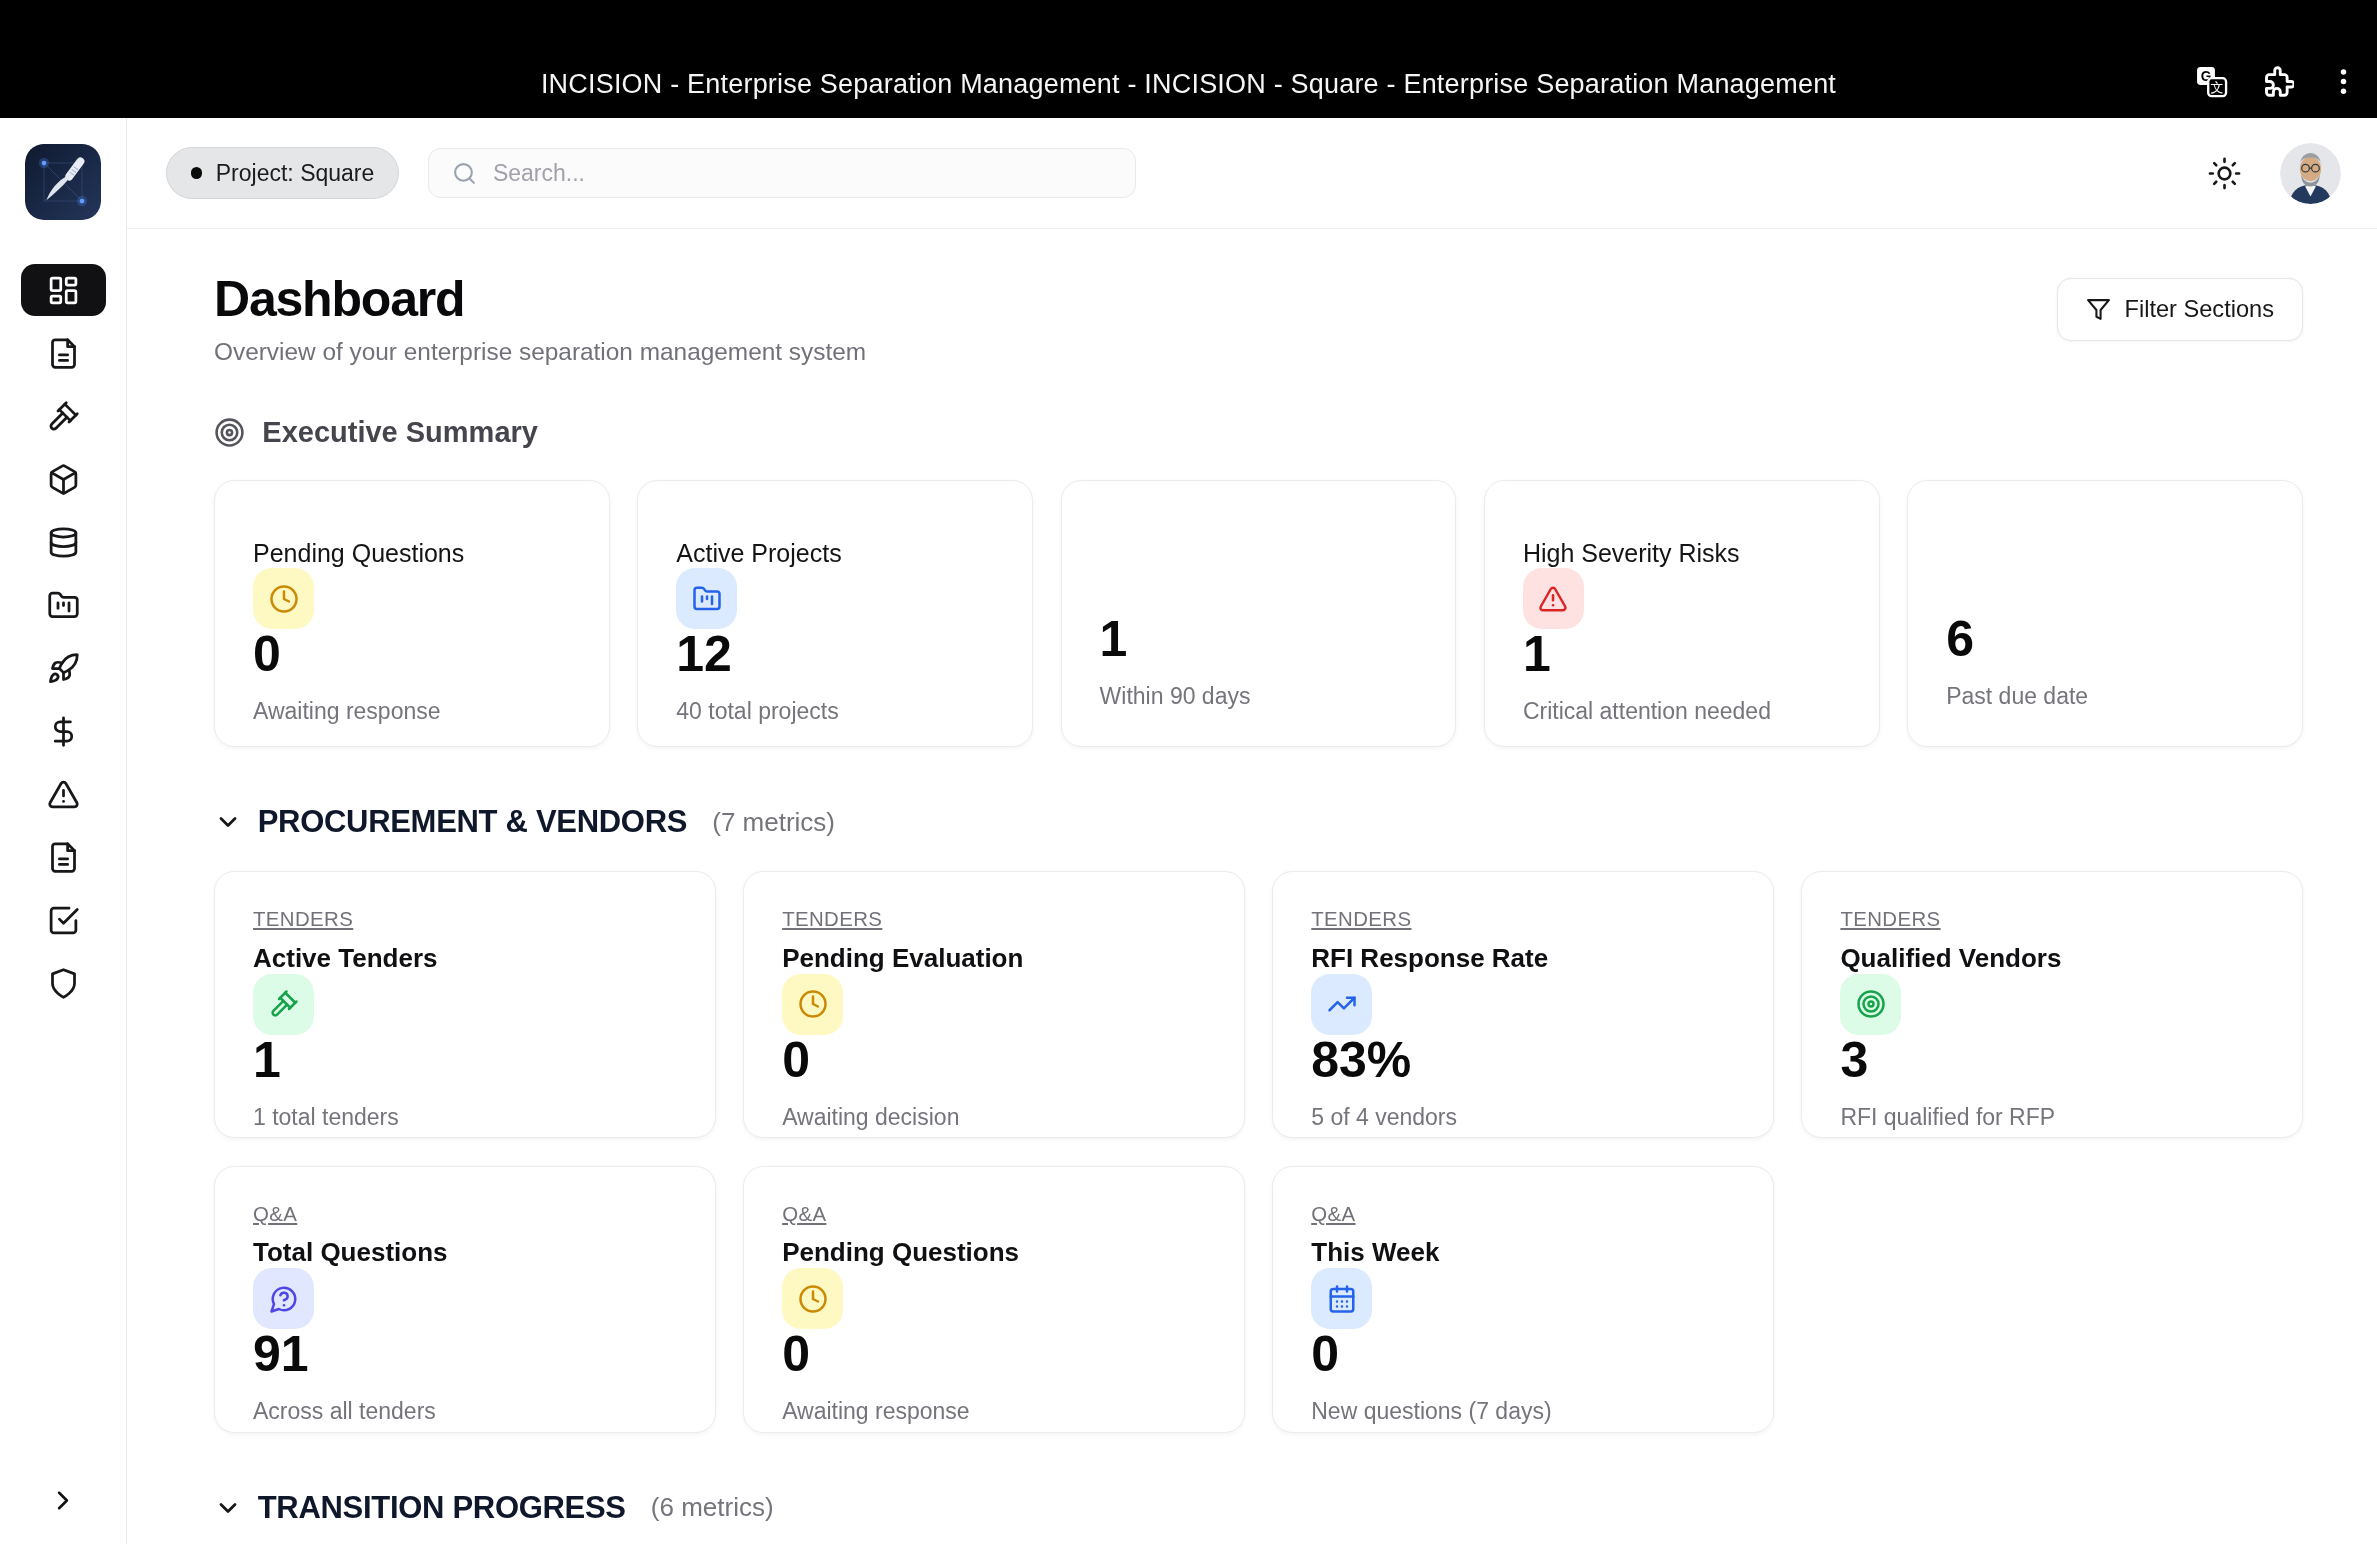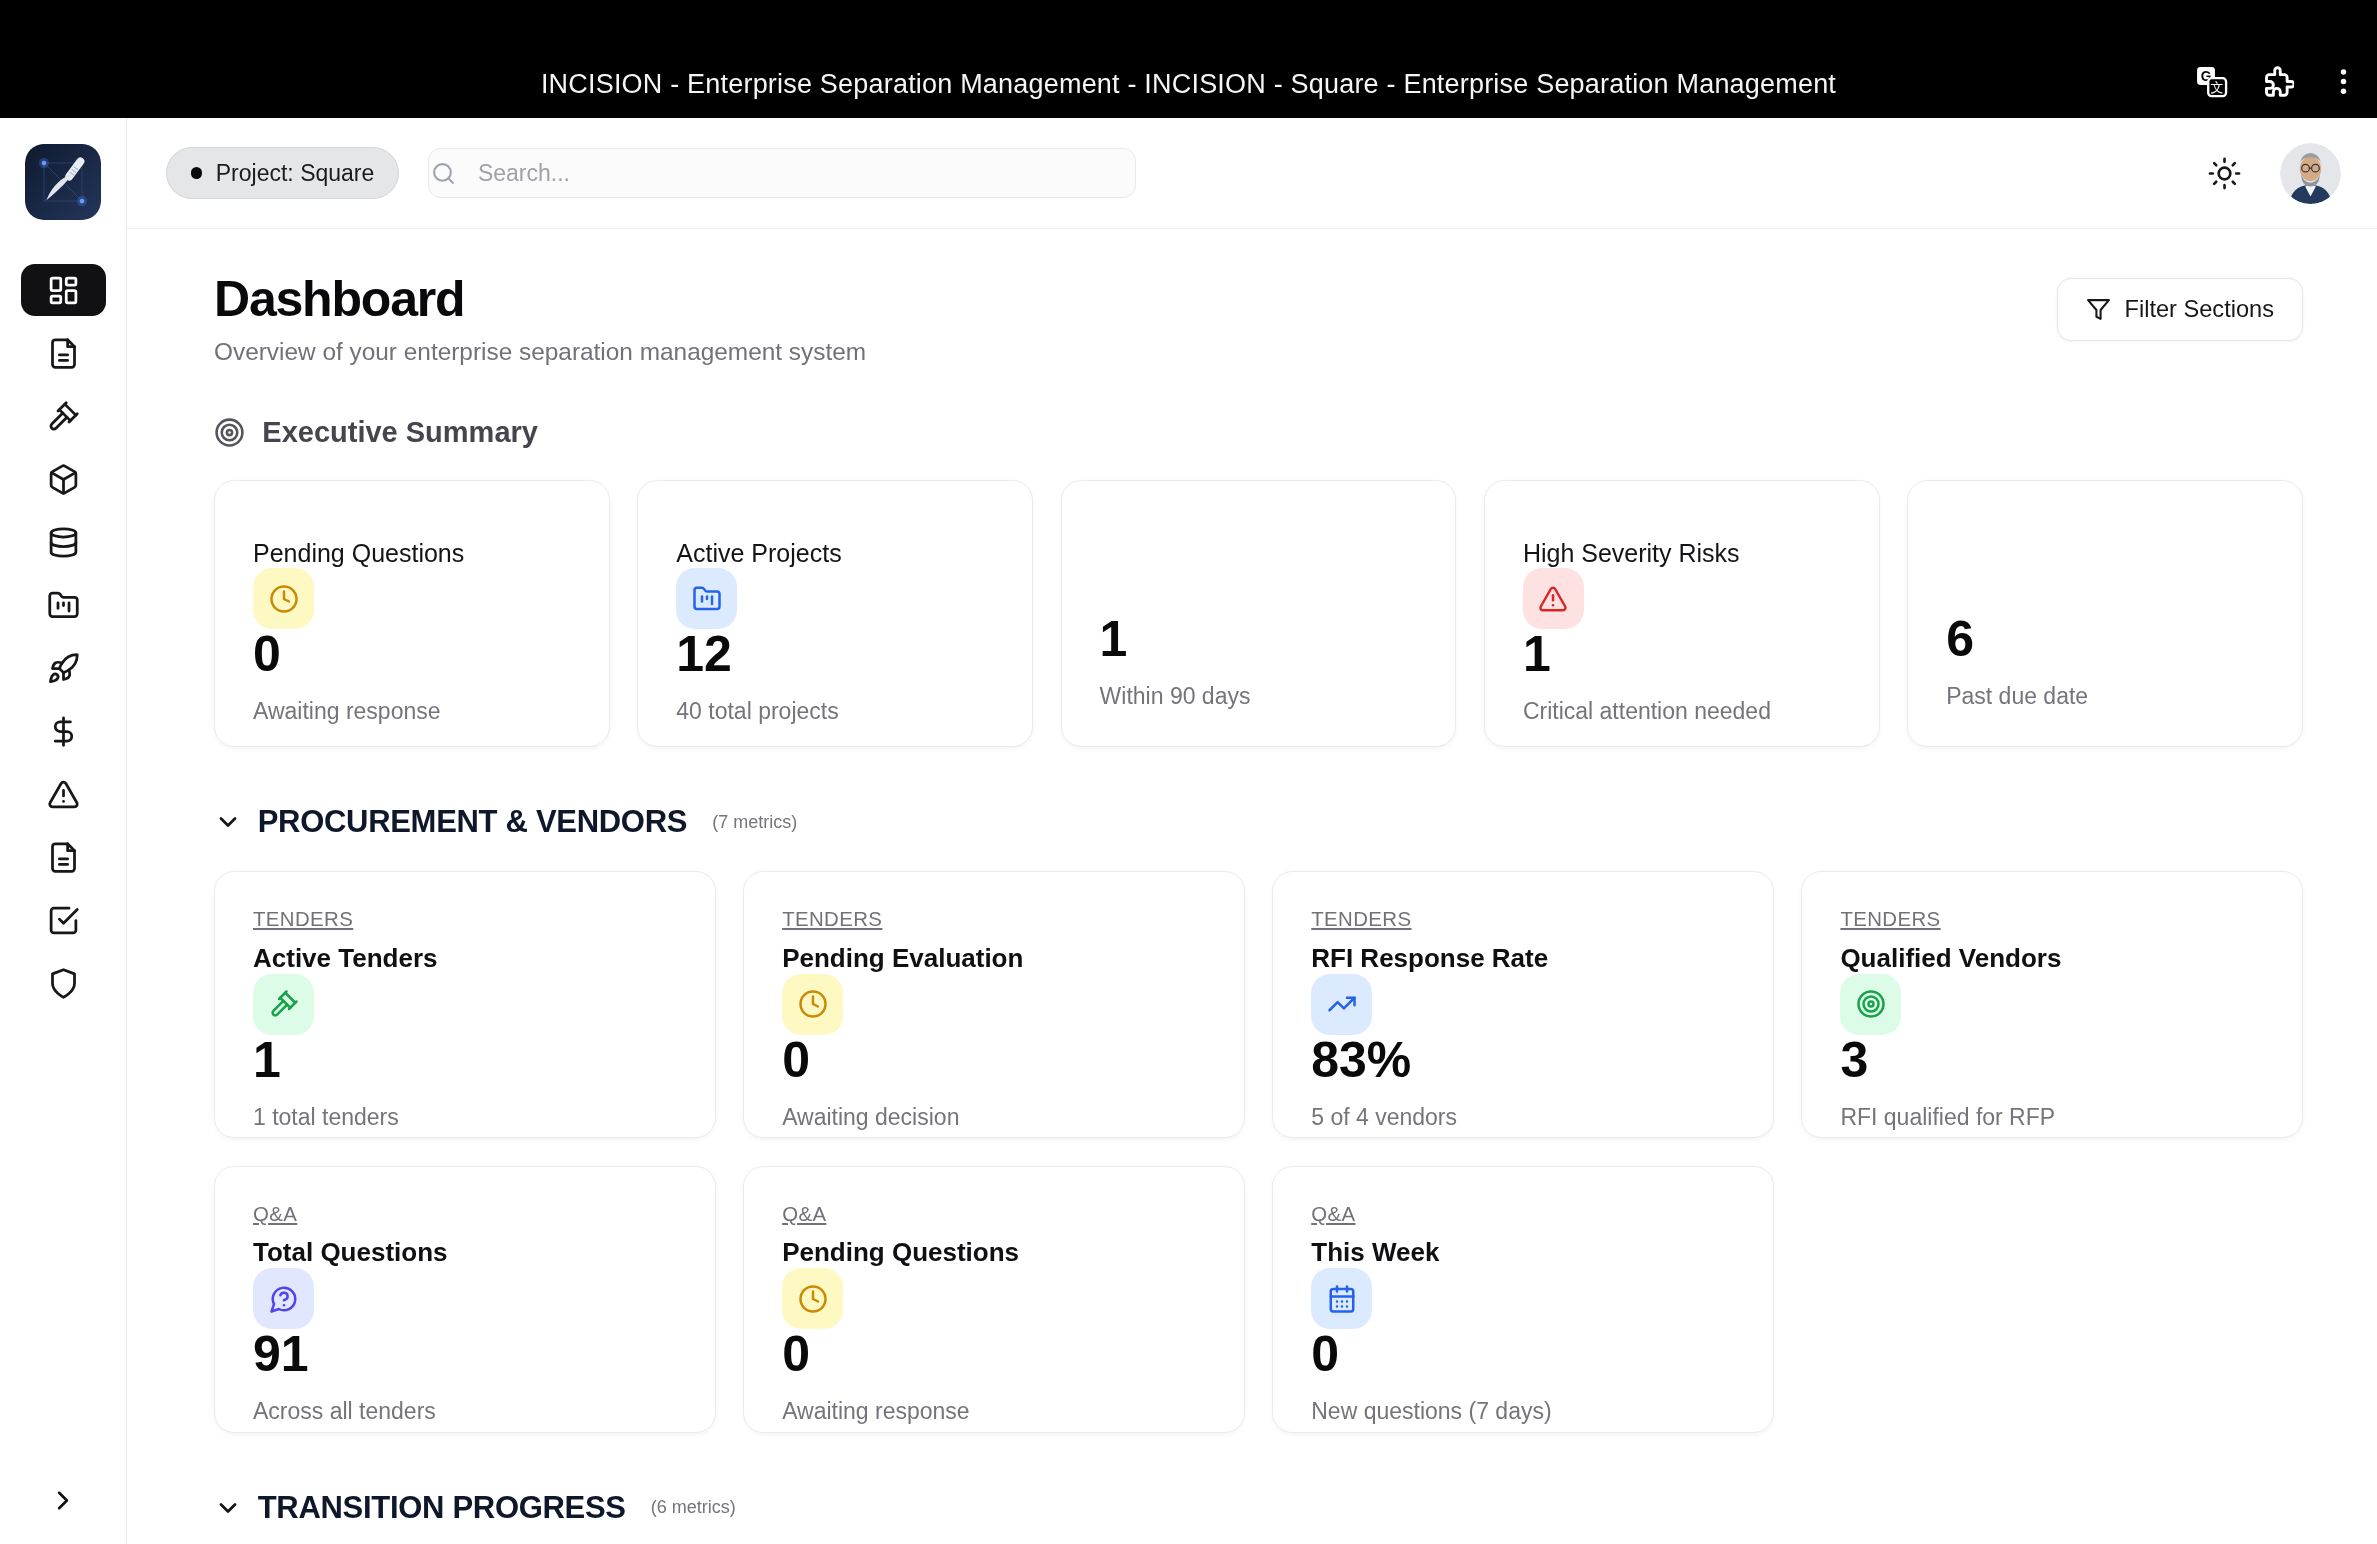--- a/index.html
+++ b/index.html
@@ -27,21 +27,21 @@
   .nav-item svg{width:33px;height:33px;}
   .sidebar-expand{position:absolute;bottom:20.4px;left:50%;transform:translateX(-50%);width:47px;height:47px;display:flex;align-items:center;justify-content:center;color:#111;}
   .sidebar-expand svg{width:31px;height:31px;}
 
   .main{flex:1;display:flex;flex-direction:column;min-width:0;}
 
   
   .topbar{height:111px;box-sizing:border-box;border-bottom:1.6px solid #edeef0;display:flex;align-items:center;padding:0 36px 0 39px;flex:none;}
   .chip{display:inline-flex;align-items:center;gap:13.4px;height:50px;padding:0 23.6px;border-radius:785px;background:#e5e6e8;border:0.8px solid #d5d6d9;font-size:23px;font-weight:500;color:#1c1c1f;cursor:pointer;}
   .chip-dot{width:11.8px;height:11.8px;border-radius:50%;background:#0a0a0a;flex:none;}
-  .search{margin-left:29px;width:708px;height:50px;box-sizing:border-box;border:1.6px solid #e8e9eb;background:#fbfbfc;border-radius:12.6px;display:flex;align-items:center;gap:20px;padding:0 2px;}
+  .search{margin-left:29px;width:708px;height:50px;box-sizing:border-box;border:1.6px solid #e8e9eb;background:#fbfbfc;border-radius:12.6px;display:flex;align-items:center;gap:14px;padding:0 23px;}
   .search svg{width:25px;height:25px;color:#9ca3af;flex:none;}
   .search input{border:none;outline:none;background:transparent;font-size:23px;font-family:inherit;color:#18181b;width:100%;}
   .search input::placeholder{color:#a1a1aa;}
   .topbar-right{margin-left:auto;display:flex;align-items:center;}
   .theme-btn{width:42px;height:42px;display:flex;align-items:center;justify-content:center;color:#18181b;cursor:pointer;}
   .theme-btn svg{width:35px;height:35px;stroke-width:1.8;}
   .avatar{width:61px;height:61px;border-radius:50%;overflow:hidden;margin-left:35px;cursor:pointer;flex:none;}
 
   
   .content{padding:0 74px 0 87px;flex:1;box-sizing:border-box;}
@@ -51,21 +51,21 @@
   .filter-btn{margin-top:4.7px;display:inline-flex;align-items:center;gap:14px;height:63px;padding:0 28px;border-radius:14px;border:1.6px solid #e6e6e9;background:#fff;box-shadow:0 0.8px 3.1px rgba(0,0,0,.05);font-size:23.6px;font-weight:500;color:#18181b;cursor:pointer;}
   .filter-btn svg{width:25px;height:25px;}
 
   .summary-head{margin-top:50px;display:flex;align-items:center;gap:17.3px;color:#4b4b53;}
   .summary-head svg{width:31px;height:31px;color:#55555e;}
   .summary-title{font-size:29px;font-weight:600;color:#45454d;}
 
   .section-head{margin-top:57px;display:flex;align-items:center;gap:15.7px;}
   .section-head .chev{width:28px;height:28px;color:#17171a;stroke-width:2.4;cursor:pointer;}
   .section-title{font-size:31px;font-weight:800;letter-spacing:-0.3px;color:#0f172a;}
-  .section-note{font-size:18px;color:#74747c;margin-left:9.4px;}
+  .section-note{font-size:26px;color:#74747c;margin-left:9.4px;}
 
   .grid5{margin-top:31px;display:grid;grid-template-columns:repeat(5,1fr);gap:27.5px;}
   .grid4{margin-top:31px;display:grid;grid-template-columns:repeat(4,1fr);gap:27.5px;}
 
   .card{background:#fff;border:1.6px solid #ebebee;border-radius:20.4px;box-shadow:0 1.6px 4.7px rgba(0,0,0,.045);box-sizing:border-box;height:267px;padding:36px 38px;display:flex;flex-direction:column;}
   .card-top{display:flex;justify-content:space-between;align-items:flex-start;flex-direction:column;}
   .exec-title{font-size:25px;font-weight:500;color:#141417;margin-top:22px;}
   .card-group{font-size:20.4px;color:#71717a;letter-spacing:0.4px;text-decoration:underline;}
   .metric-title{font-size:26px;font-weight:600;color:#101013;margin-top:11.8px;}
   .badge{width:61px;height:61px;border-radius:19px;display:flex;align-items:center;justify-content:center;flex:none;}

